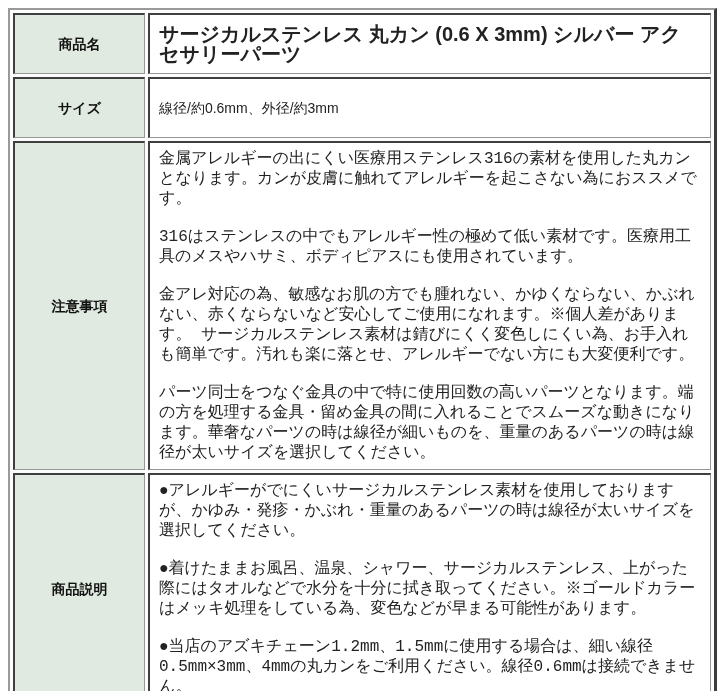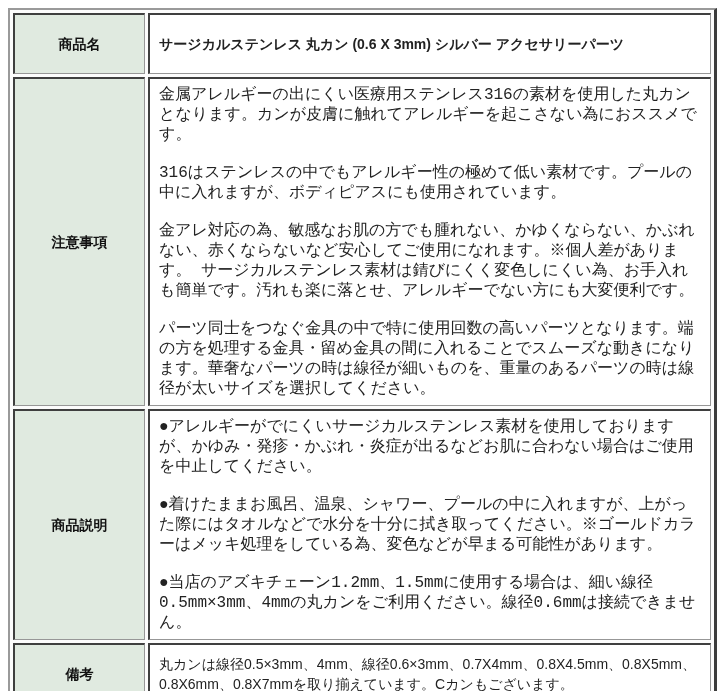--- a/index.html
+++ b/index.html
@@ -40,21 +40,21 @@
     color: #111111;
   }
   td.value-cell {
     background: #ffffff;
     text-align: left;
     padding: 4px 9px;
     font-weight: normal;
     color: #222222;
   }
   tr.short-row td.value-cell { height: 25px; }
-  td.value-cell.bold-value { font-weight: bold; font-size: 14px; }
+  td.value-cell.bold-value { font-weight: bold; font-size: 20px; }
   td.value-cell p {
     margin: 0 0 18px 0;
     font-size: 16px;
     line-height: 20px;
     font-family: Liberation Mono, monospace;
   }
   td.value-cell p:last-child { margin-bottom: 0; }
   td.multiline { vertical-align: middle; padding-top: 6px; padding-bottom: 6px; }
 </style>
 </head>
@@ -64,34 +64,38 @@
   <table class="spec-table">
     <colgroup>
       <col class="label-col">
       <col>
     </colgroup>
     <tbody>
       <tr class="short-row">
         <th class="label-cell">商品名</th>
         <td class="value-cell bold-value">サージカルステンレス 丸カン (0.6 X 3mm) シルバー アクセサリーパーツ</td>
       </tr>
+      <tr class="short-row">
+        <th class="label-cell">サイズ</th>
+        <td class="value-cell">線径/約0.6mm、外径/約3mm</td>
+      </tr>
       <tr>
         <th class="label-cell">注意事項</th>
         <td class="value-cell multiline">
           <p>金属アレルギーの出にくい医療用ステンレス316の素材を使用した丸カンとなります。カンが皮膚に触れてアレルギーを起こさない為におススメです。</p>
-          <p>316はステンレスの中でもアレルギー性の極めて低い素材です。プールの中に入れますが、ボディピアスにも使用されています。</p>
+          <p>316はステンレスの中でもアレルギー性の極めて低い素材です。医療用工具のメスやハサミ、ボディピアスにも使用されています。</p>
           <p>金アレ対応の為、敏感なお肌の方でも腫れない、かゆくならない、かぶれない、赤くならないなど安心してご使用になれます。※個人差があります。 サージカルステンレス素材は錆びにくく変色しにくい為、お手入れも簡単です。汚れも楽に落とせ、アレルギーでない方にも大変便利です。</p>
           <p>パーツ同士をつなぐ金具の中で特に使用回数の高いパーツとなります。端の方を処理する金具・留め金具の間に入れることでスムーズな動きになります。華奢なパーツの時は線径が細いものを、重量のあるパーツの時は線径が太いサイズを選択してください。</p>
         </td>
       </tr>
       <tr>
         <th class="label-cell">商品説明</th>
         <td class="value-cell multiline">
-          <p>●アレルギーがでにくいサージカルステンレス素材を使用しておりますが、かゆみ・発疹・かぶれ・炎症が出るなどお肌に合わない場合はご使用を中止してください。</p>
-          <p>●着けたままお風呂、温泉、シャワー、プールの中に入れますが、上がった際にはタオルなどで水分を十分に拭き取ってください。※ゴールドカラーはメッキ処理をしている為、変色などが早まる可能性があります。</p>
+          <p>●アレルギーがでにくいサージカルステンレス素材を使用しておりますが、かゆみ・発疹・かぶれ・重量のあるパーツの時は線径が太いサイズを選択してください。</p>
+          <p>●着けたままお風呂、温泉、シャワー、サージカルステンレス、上がった際にはタオルなどで水分を十分に拭き取ってください。※ゴールドカラーはメッキ処理をしている為、変色などが早まる可能性があります。</p>
           <p>●当店のアズキチェーン1.2mm、1.5mmに使用する場合は、細い線径0.5mm×3mm、4mmの丸カンをご利用ください。線径0.6mmは接続できません。</p>
         </td>
       </tr>
       <tr>
         <th class="label-cell">備考</th>
         <td class="value-cell multiline">丸カンは線径0.5×3mm、4mm、線径0.6×3mm、0.7X4mm、0.8X4.5mm、0.8X5mm、0.8X6mm、0.8X7mmを取り揃えています。Cカンもございます。</td>
       </tr>
     </tbody>
   </table>
 </div>

